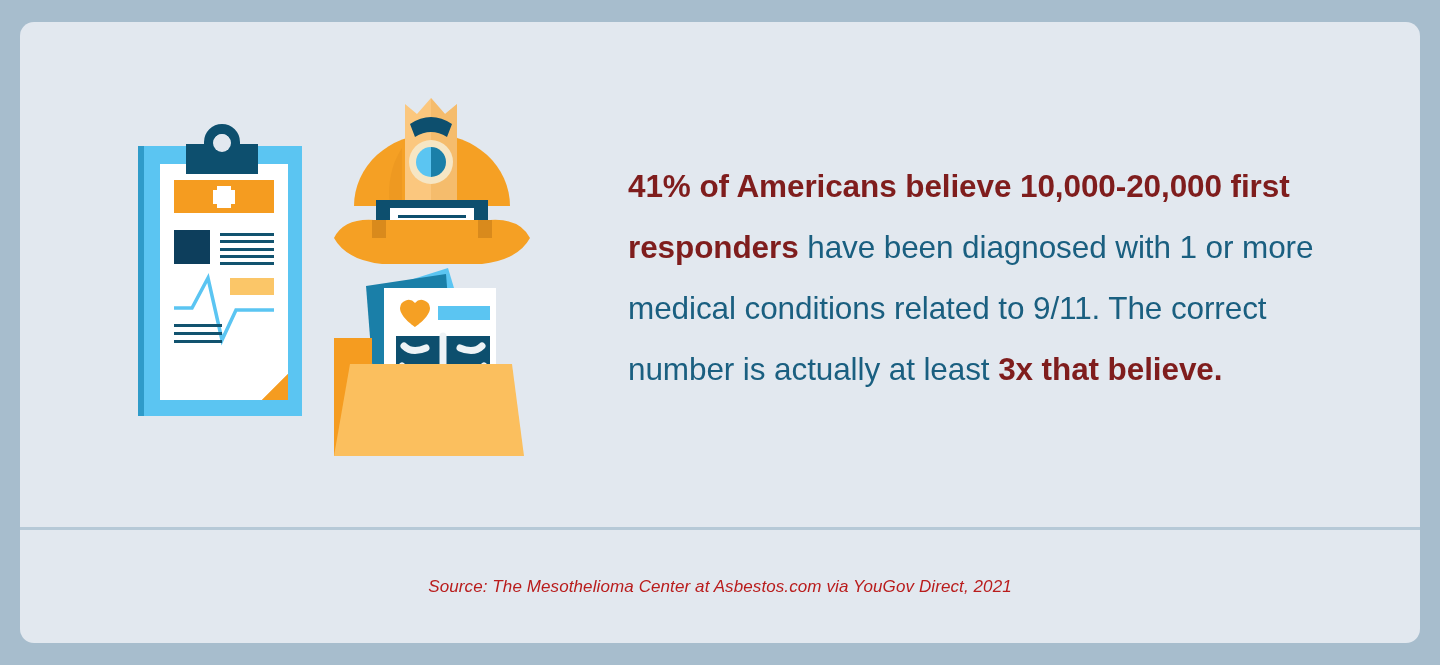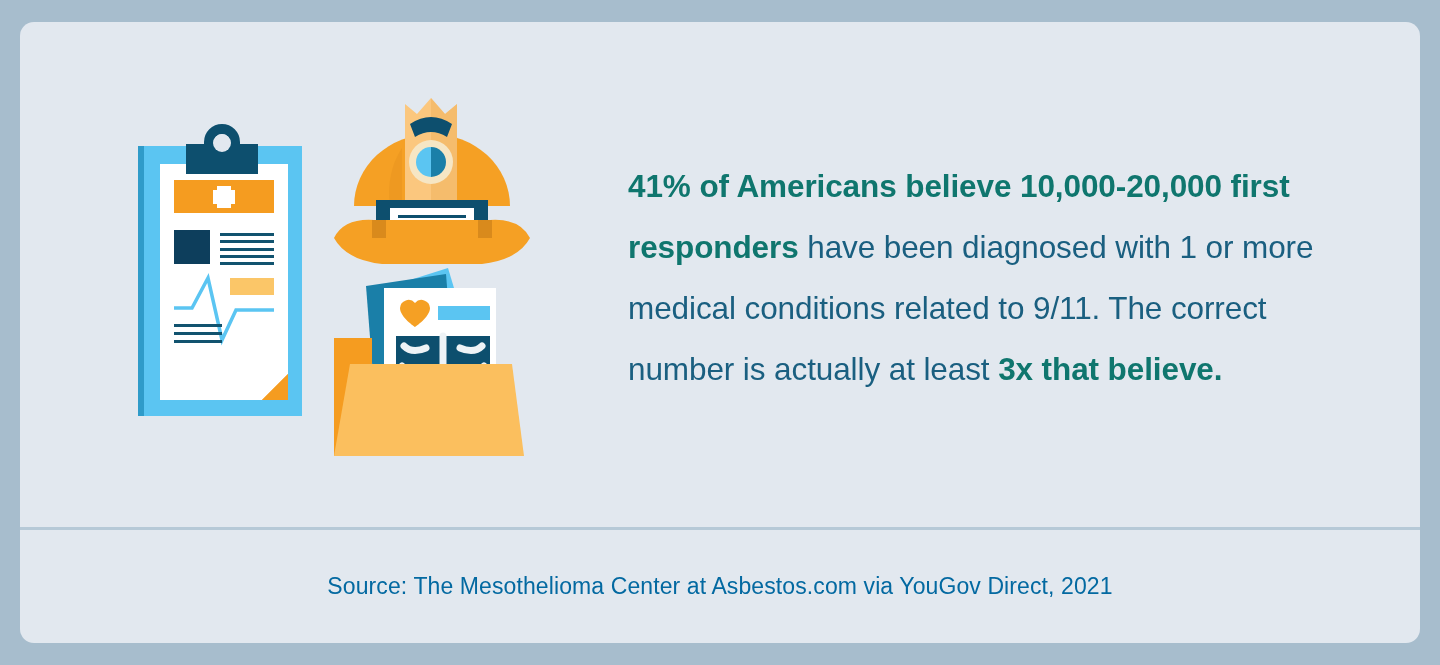--- a/index.html
+++ b/index.html
@@ -49,22 +49,23 @@
     position: absolute;
     left: 0;
     top: 508px;
     width: 1400px;
     height: 113px;
     display: flex;
     align-items: center;
     justify-content: center;
   }
   .source-text {
-    font-size: 23px;
-    color: #0369a1;
+    font-size: 17px;
+    font-style: italic;
+    color: #b91c1c;
     letter-spacing: 0.1px;
     font-family: "Liberation Sans", sans-serif;
   }
 
   
   .illustration {
     position: absolute;
     left: 80px;
     top: 60px;
     width: 500px;
@@ -78,21 +79,21 @@
     top: 102px;
     width: 740px;
     font-size: 31.5px;
     line-height: 61px;
     color: #1a5f80;
     font-weight: 400;
     letter-spacing: -0.1px;
   }
   .stat-text b {
     font-weight: 700;
-    color: #0f766e;
+    color: #7f1d1d;
   }
 </style>
 </head>
 <body>
 
 <div class="stage">
   <div class="card">
 
     <div class="card-body">
 

